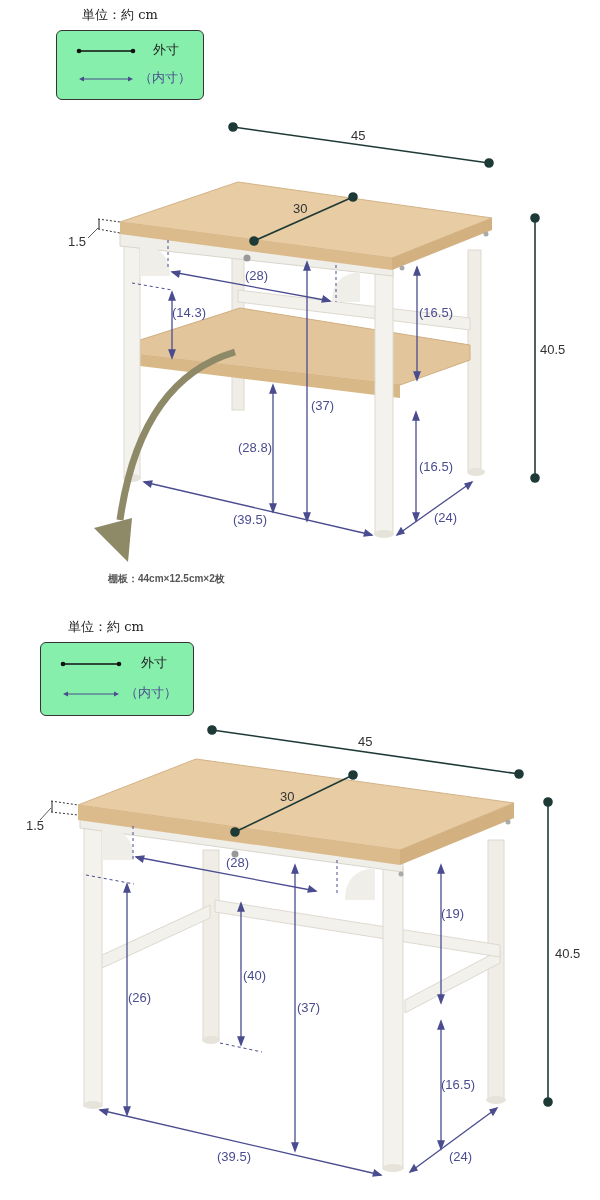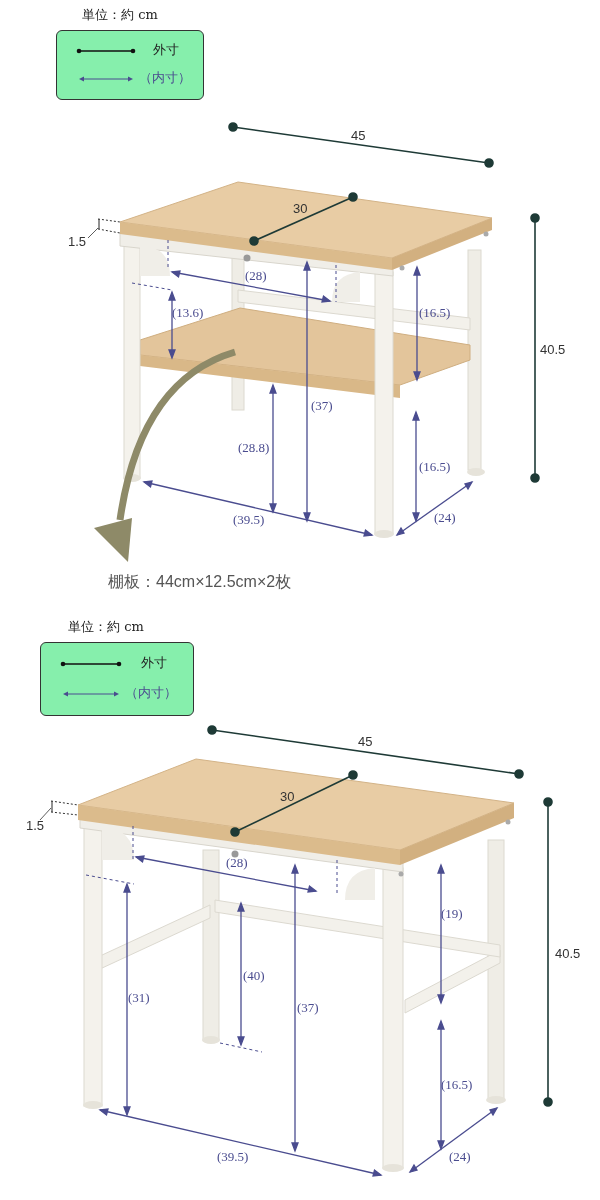--- a/index.html
+++ b/index.html
@@ -2,22 +2,22 @@
 <html><head>
 <meta charset="utf-8">
 <style>
   html,body{margin:0;padding:0;background:#ffffff;}
   body{width:600px;height:1200px;position:relative;overflow:hidden;font-family:"DejaVu Sans","Liberation Sans",sans-serif;}
   .panel{position:absolute;left:0;width:600px;}
   .unit{position:absolute;font-family:"DejaVu Serif","Liberation Serif",serif;font-size:13px;color:#222;}
   .legend{position:absolute;border:1.5px solid #333;border-radius:6px;background:#86efac;text-align:right;}
   .legend .lbl{position:absolute;font-family:"DejaVu Serif","Liberation Serif",serif;font-size:13px;}
   .dim{position:absolute;font-family:"Liberation Sans","DejaVu Sans",sans-serif;font-size:13px;color:#333;white-space:nowrap;}
-  .dim.in{color:#4a4c8f;font-family:Liberation Serif, serif;}
-  .note{position:absolute;font-family:"Liberation Sans","DejaVu Sans",sans-serif;font-size:16px;color:#555;white-space:nowrap;}
+  .dim.in{color:#4a4c8f;}
+  .note{position:absolute;font-family:"Liberation Sans","DejaVu Sans",sans-serif;font-size:10px;color:#555;white-space:nowrap;font-weight:bold;}
   svg.draw{position:absolute;left:0;top:0;}
 </style>
 </head>
 <body>
 
 <div class="panel" style="top:0;height:600px;">
   <div class="unit" style="left:82px;top:6px;">単位：約 cm</div>
   <div class="legend" style="left:56px;top:30px;width:146px;height:68px;">
     <svg width="146" height="68" style="position:absolute;left:0;top:0;">
       <line x1="22" y1="20" x2="76" y2="20" stroke="#111" stroke-width="1.3"></line>
@@ -111,21 +111,21 @@
     <path d="M235 352 Q140 380 120 520" stroke="#8e8a68" stroke-width="7" fill="none"></path>
     <path d="M94 528 L132 518 L128 562 Z" fill="#8e8a68"></path>
   </svg>
 
   <span class="dim" style="left:351px;top:128px;">45</span>
   <span class="dim" style="left:293px;top:201px;">30</span>
   <span class="dim" style="left:540px;top:342px;">40.5</span>
   <span class="dim" style="left:68px;top:234px;">1.5</span>
 
   <span class="dim in" style="left:245px;top:268px;">(28)</span>
-  <span class="dim in" style="left:172px;top:305px;">(13.6)</span>
+  <span class="dim in" style="left:172px;top:305px;">(14.3)</span>
   <span class="dim in" style="left:419px;top:305px;">(16.5)</span>
   <span class="dim in" style="left:311px;top:398px;">(37)</span>
   <span class="dim in" style="left:238px;top:440px;">(28.8)</span>
   <span class="dim in" style="left:419px;top:459px;">(16.5)</span>
   <span class="dim in" style="left:233px;top:512px;">(39.5)</span>
   <span class="dim in" style="left:434px;top:510px;">(24)</span>
 
   <span class="note" style="left:108px;top:572px;">棚板：44cm×12.5cm×2枚</span>
 </div>
 
@@ -222,20 +222,20 @@
         <line x1="220" y1="443" x2="262" y2="452"></line>
     </g>
   </svg>
 
   <span class="dim" style="left:358px;top:134px;">45</span>
   <span class="dim" style="left:280px;top:189px;">30</span>
   <span class="dim" style="left:555px;top:346px;">40.5</span>
   <span class="dim" style="left:26px;top:218px;">1.5</span>
 
   <span class="dim in" style="left:226px;top:255px;">(28)</span>
-  <span class="dim in" style="left:128px;top:390px;">(31)</span>
+  <span class="dim in" style="left:128px;top:390px;">(26)</span>
   <span class="dim in" style="left:243px;top:368px;">(40)</span>
   <span class="dim in" style="left:297px;top:400px;">(37)</span>
   <span class="dim in" style="left:441px;top:306px;">(19)</span>
   <span class="dim in" style="left:441px;top:477px;">(16.5)</span>
   <span class="dim in" style="left:217px;top:549px;">(39.5)</span>
   <span class="dim in" style="left:449px;top:549px;">(24)</span>
 </div>
 
 </body></html>

